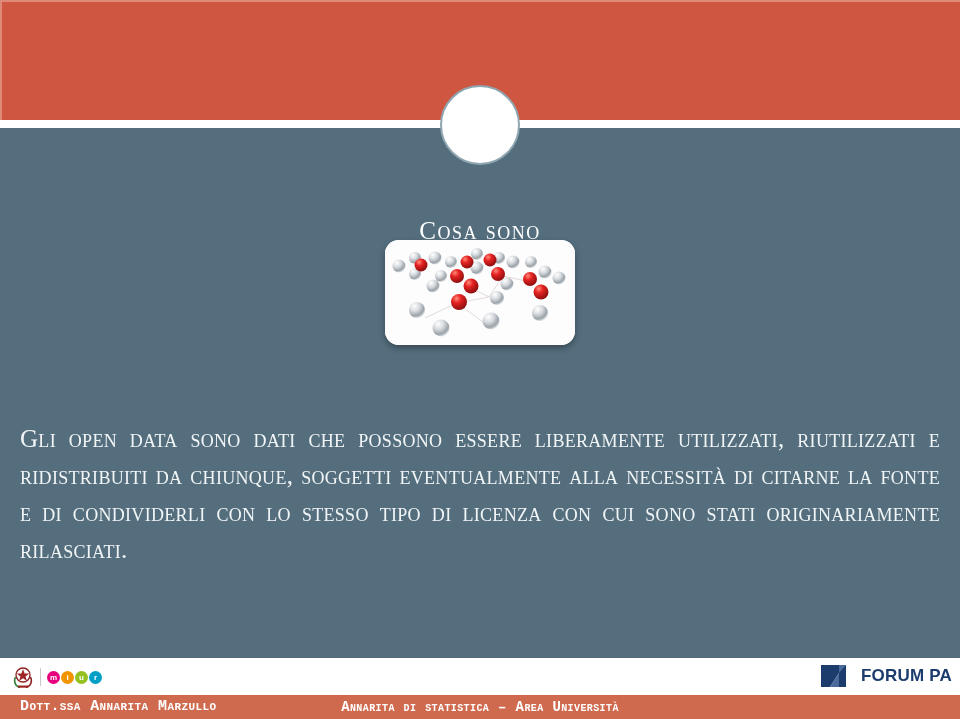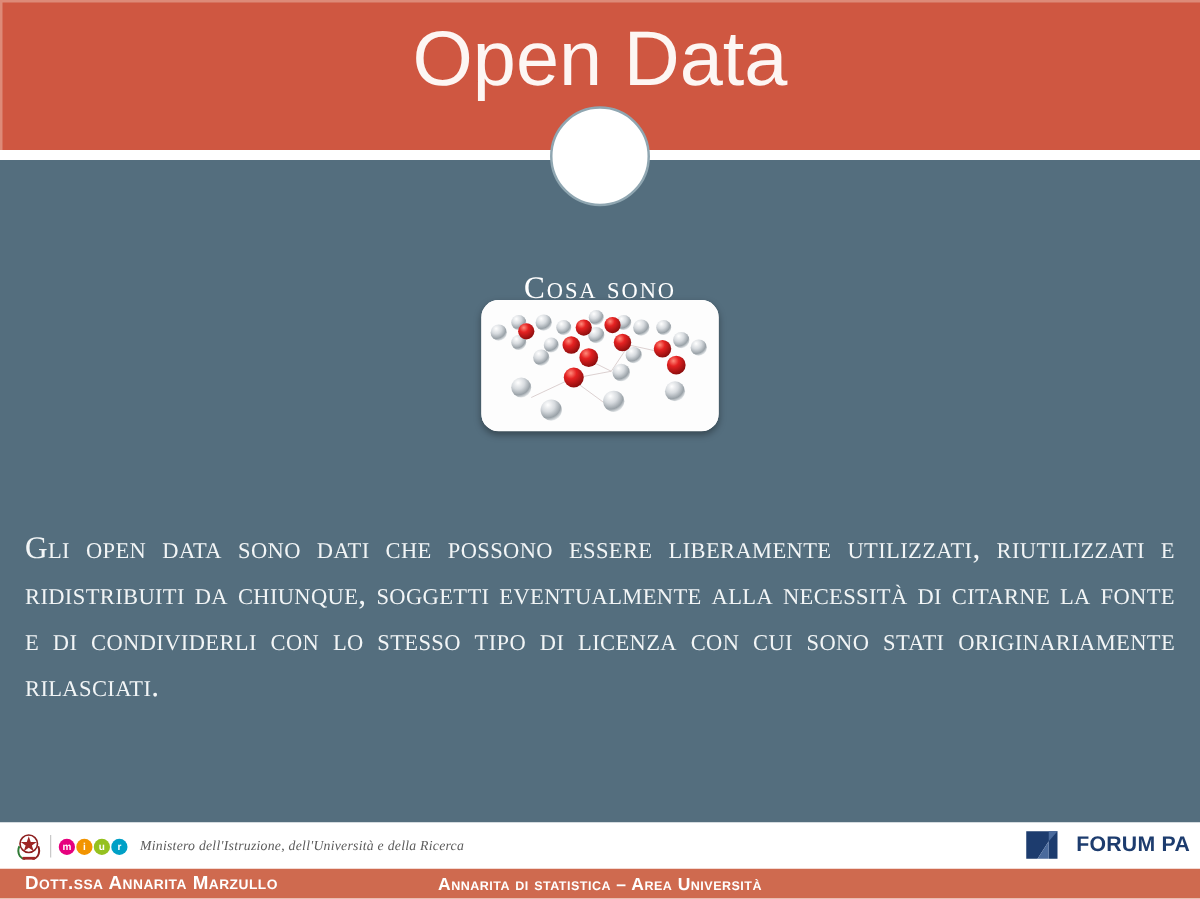--- a/index.html
+++ b/index.html
@@ -213,39 +213,38 @@
     top: 695px;
     width: 960px;
     height: 24px;
     background: #cf6a4f;
   }
   .footer-bar-item {
     position: absolute;
     top: 0;
     height: 24px;
     line-height: 24px;
-    font-family: Liberation Sans, sans-serif;
+    font-family: Liberation Mono, monospace;
     font-variant: small-caps;
     font-weight: bold;
     font-size: 15px;
     color: #ffffff;
     letter-spacing: 0.4px;
     white-space: nowrap;
   }
   .fb-left   { left: 20px; }
   .fb-center { left: 0; width: 960px; text-align: center; font-size: 14px; }
   .fb-right  { right: 18px; }
 </style>
 </head>
 <body>
 
 <div id="slide">
 
   <div class="header-band"></div>
-  <div class="header-title">Open Data</div>
 
   <div class="divider-gap"></div>
 
   <div class="body-panel"></div>
 
   <div class="hero-circle"></div>
 
   <div class="section-heading">Cosa sono</div>
 
   <div class="illustration">
@@ -321,21 +320,20 @@
       <path d="M18.5 12 Q20.5 16 18 20 Q16 22.5 14 22" fill="none" stroke="#8d1f1f" stroke-width="1.6"></path>
       <rect x="6" y="20.5" width="10" height="2.2" fill="#9e2626"></rect>
     </svg>
     <div class="miur-rule"></div>
     <div class="miur-dots">
       <div class="miur-dot" style="background:#e6007e">m</div>
       <div class="miur-dot" style="background:#f29400">i</div>
       <div class="miur-dot" style="background:#95c11f">u</div>
       <div class="miur-dot" style="background:#00a0c6">r</div>
     </div>
-    <div class="miur-wordmark">Ministero dell'Istruzione, dell'Università e della Ricerca</div>
   </div>
 
   <div class="forumpa-lockup">
     <svg class="forumpa-mark" viewBox="0 0 30 26" xmlns="http://www.w3.org/2000/svg">
       <path d="M1 2 H26 V24 H19 V10 L10 24 H1 Z" fill="#1d3c6e"></path>
       <path d="M19 10 L10 24 H19 Z" fill="#4a6a9c"></path>
       <path d="M26 2 L19 10 V2 Z" fill="#4a6a9c"></path>
     </svg>
     <div class="forumpa-text">FORUM PA</div>
   </div>

